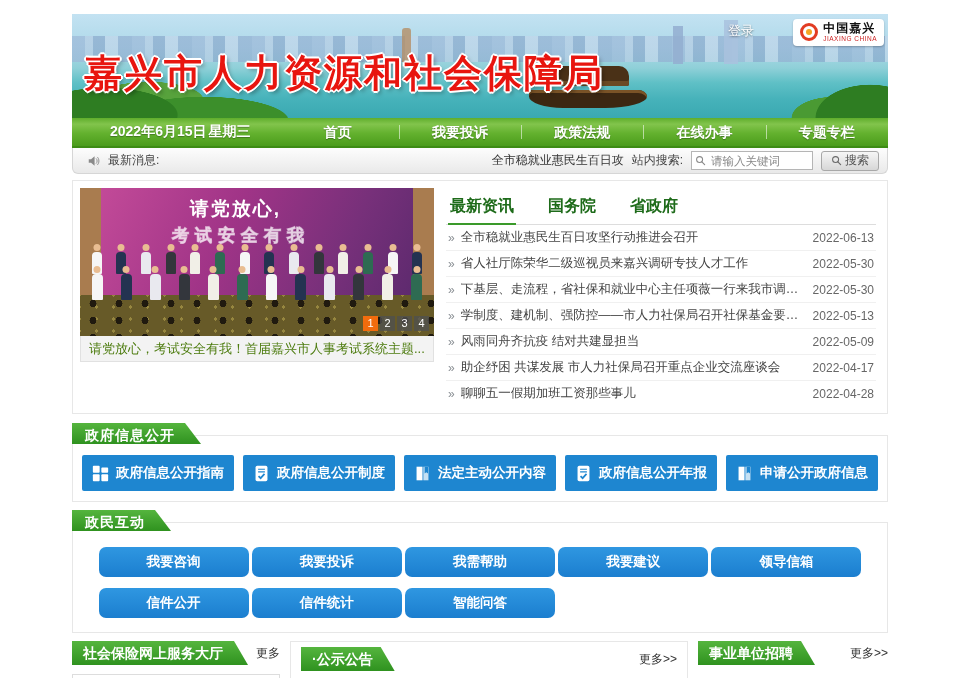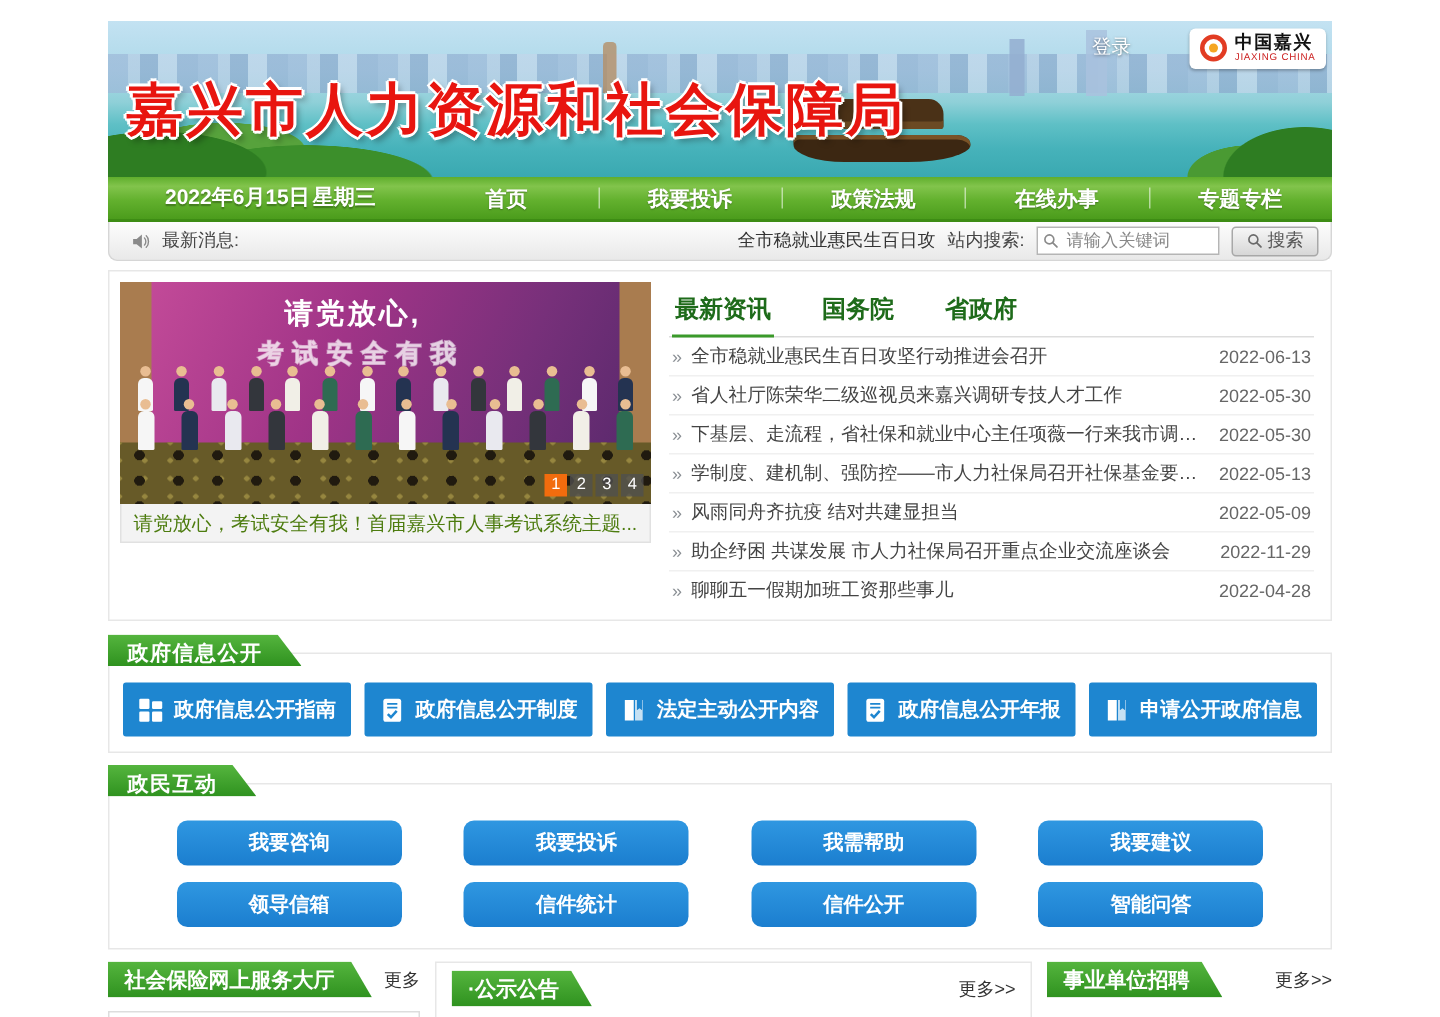--- a/index.html
+++ b/index.html
@@ -97,21 +97,21 @@
   .news-date { color:#666; font-size:12px; white-space:nowrap; }
 
   
   .section { position:relative; margin-top:21px; border:1px solid #e7e7e7; }
   .ribbon { position:absolute; top:-13px; left:-1px; height:21px; line-height:25px; padding:0 26px 0 13px;
     background:linear-gradient(180deg,#55b53e,#2f921f); color:#fff; font-size:14px; font-weight:bold; letter-spacing:1px;
     clip-path:polygon(0 0,calc(100% - 16px) 0,100% 100%,0 100%); }
   .info-body { display:flex; gap:9px; padding:19px 9px 10px; }
   .info-btn { flex:1; height:36px; background:#1e86d0; border:none; border-radius:2px; color:#fff; font-size:13.5px; font-weight:bold;
     display:flex; align-items:center; justify-content:center; gap:7px; cursor:pointer; font-family:inherit; }
-  .interact-body { display:grid; grid-template-columns:repeat(4,1fr); row-gap:11px; padding:24px 24px 14px; }
+  .interact-body { display:grid; grid-template-columns:repeat(5,1fr); row-gap:11px; padding:24px 24px 14px; }
   .interact-btn { width:150px; height:30px; margin:0 auto; background:linear-gradient(180deg,#2f97e1,#1b7ecf); border:none; border-radius:7px;
     color:#fff; font-size:13.5px; font-weight:bold; cursor:pointer; font-family:inherit; }
 
   
   .bottom-row { display:flex; gap:10px; margin-top:8px; align-items:flex-start; }
   .col-left { width:208px; }
   .panel-head { display:flex; align-items:center; }
   .head-tab { height:24px; line-height:24px; padding:0 22px 0 11px; background:linear-gradient(180deg,#55b53e,#2f921f);
     color:#fff; font-size:14px; font-weight:bold; clip-path:polygon(0 0,calc(100% - 14px) 0,100% 100%,0 100%); white-space:nowrap; }
   .col-left .head-tab { flex:1; }
@@ -269,21 +269,21 @@
             <span class="news-date">2022-05-13</span>
           </li>
         <li class="news-row">
             <span class="arrow-icon">»</span>
             <span class="news-title">风雨同舟齐抗疫 结对共建显担当</span>
             <span class="news-date">2022-05-09</span>
           </li>
         <li class="news-row">
             <span class="arrow-icon">»</span>
             <span class="news-title">助企纾困 共谋发展 市人力社保局召开重点企业交流座谈会</span>
-            <span class="news-date">2022-11-29</span>
+            <span class="news-date">2022-04-17</span>
           </li>
         <li class="news-row">
             <span class="arrow-icon">»</span>
             <span class="news-title">聊聊五一假期加班工资那些事儿</span>
             <span class="news-date">2022-04-28</span>
           </li>
       </ul>
     </div>
   </div>
 
@@ -335,22 +335,22 @@
   </section>
 
   <section class="section" style="margin-top:20px;">
     <div class="ribbon">政民互动</div>
     <div class="interact-body">
       <button class="interact-btn">我要咨询</button>
       <button class="interact-btn">我要投诉</button>
       <button class="interact-btn">我需帮助</button>
       <button class="interact-btn">我要建议</button>
       <button class="interact-btn">领导信箱</button>
+      <button class="interact-btn">信件公开</button>
       <button class="interact-btn">信件统计</button>
-      <button class="interact-btn">信件公开</button>
       <button class="interact-btn">智能问答</button>
     </div>
   </section>
 
   <div class="bottom-row">
 
     <div class="col-left">
       <div class="panel-head">
         <span class="head-tab">社会保险网上服务大厅</span>
         <a class="more-link">更多</a>

